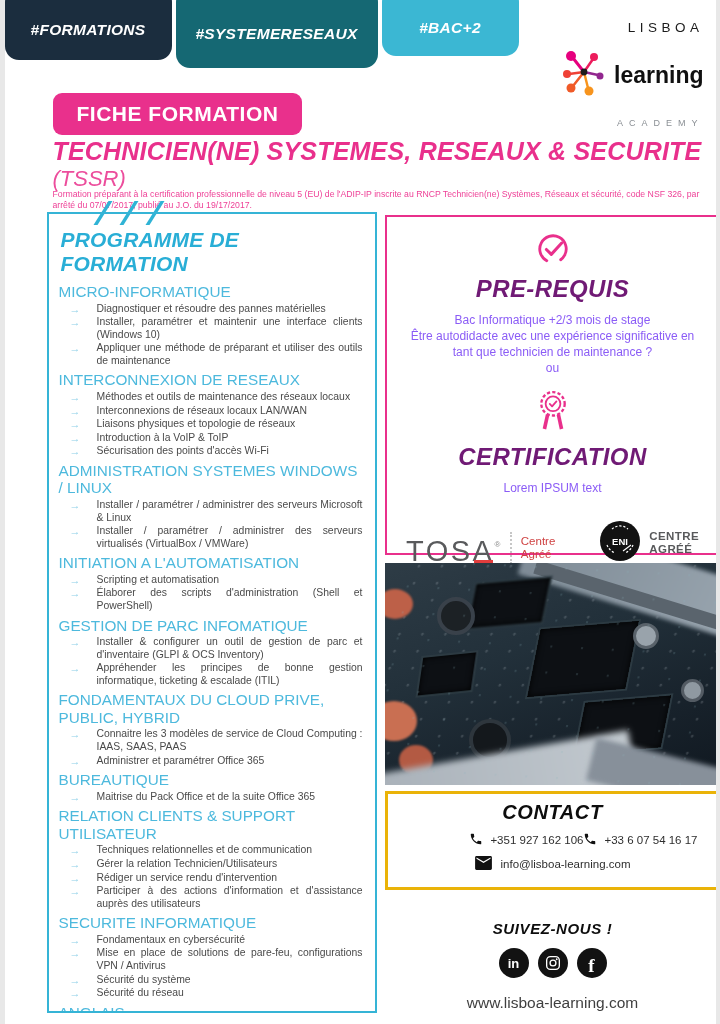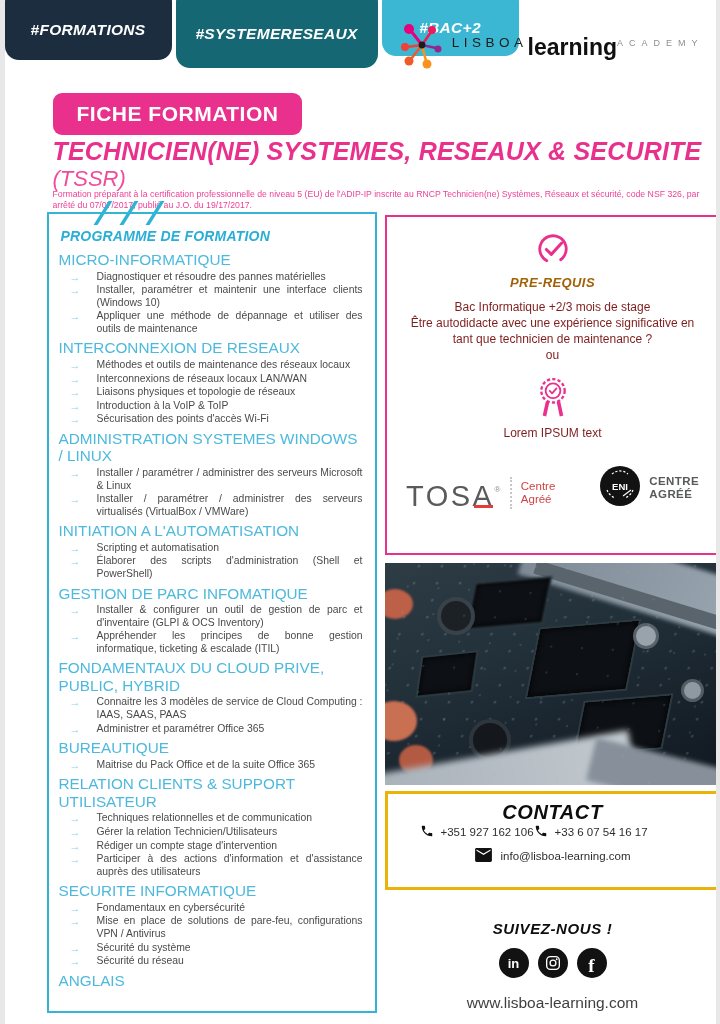--- a/index.html
+++ b/index.html
@@ -10,54 +10,54 @@
   .tag{position:absolute;top:-12px;box-sizing:border-box;padding-top:12px;
        display:flex;align-items:center;justify-content:center;
        color:#fff;font-weight:bold;font-style:italic;font-size:15.5px;
        letter-spacing:.3px;border-radius:14px;}
   .tag-1{left:0;width:167px;height:72px;}
   .tag-2{left:171px;width:202px;height:80px;}
   .tag-3{left:377px;width:137px;height:68px;}
 
   
   .logo{position:absolute;right:12px;top:20px;display:flex;align-items:center;gap:7px;}
-  .logo-text{display:flex;align-items:flex-start;}
+  .logo-text{display:flex;flex-direction:column;align-items:flex-end;gap:28px;}
   .logo-l1{font-size:13.5px;letter-spacing:4.5px;color:#1c1c1c;}
   .logo-l2{font-size:23px;font-weight:bold;color:#101010;line-height:23px;margin-top:1px;}
   .logo-l3{font-size:9px;letter-spacing:6px;color:#8a8f94;margin-top:3px;}
 
   
   .banner{position:absolute;left:48px;top:93px;background:#e9308c;color:#fff;
           font-weight:800;font-style:normal;font-size:21px;letter-spacing:.5px;
           padding:9px 24px;border-radius:9px;}
   .main-title{position:absolute;left:48px;top:137px;font-size:25px;font-weight:800;
           font-style:italic;color:#e9308c;letter-spacing:.2px;white-space:nowrap;}
   .sub-title{position:absolute;left:48px;top:166px;font-size:22px;font-style:italic;
           font-weight:300;color:#ec4d9c;}
   .legal{position:absolute;left:48px;top:189px;width:666px;font-size:8.7px;
           line-height:10.6px;color:#ee3f96;}
 
   
   .program-box{position:absolute;left:42px;top:212px;width:330px;height:801px;
           border:2px solid #35b4d6;box-sizing:border-box;padding:8px 12px 0 10px;overflow:hidden;}
   .slashes{position:absolute;left:88px;top:201px;width:84px;height:24px;}
   .slash{position:absolute;top:0;width:3.5px;height:24px;background:#2fb3d5;transform:skewX(-32deg);}
-  .program-title{font-size:14px;font-weight:800;font-style:italic;color:#29aed6;
+  .program-title{font-size:21px;font-weight:800;font-style:italic;color:#29aed6;
           margin:6px 0 7px 2px;letter-spacing:.2px;}
   .sec-heading{font-size:15.3px;line-height:17.5px;color:#4db9dd;margin:4px 0 2px 0;}
   .item{display:flex;margin:0 0 1px 0;}
   .arrow{color:#8fd0e8;font-size:11px;width:14px;flex:none;margin:0 13px 0 11px;line-height:12.6px;}
   .item-text{font-size:10.4px;line-height:12.6px;color:#4a4a4a;text-align:justify;flex:1;}
 
   
   .prereq-box{position:absolute;left:380px;top:215px;width:336px;height:340px;
           border:2px solid #e9308c;box-sizing:border-box;text-align:center;padding-top:15px;}
-  .pink-h{font-size:13px;font-weight:800;font-style:italic;color:#a16207;
+  .pink-h{font-size:24px;font-weight:800;font-style:italic;color:#701a75;
           letter-spacing:.4px;margin:5px 8px 9px;}
-  .pink-body{font-size:12px;color:#7f1d1d;line-height:16px;padding:0 16px;}
+  .pink-body{font-size:12px;color:#8b5cf6;line-height:16px;padding:0 16px;}
   .medal-wrap{margin-top:12px;}
   .logos-row{display:flex;justify-content:center;align-items:flex-end;gap:44px;margin-top:24px;}
   .tosa-group{display:flex;align-items:center;}
   .tosa-brand{font-size:29px;font-weight:400;color:#595a5c;letter-spacing:2.5px;line-height:30px;}
   .tosa-a{position:relative;}
   .tosa-a::after{content:"";position:absolute;left:1px;right:1px;bottom:4px;height:3px;background:#e23d3d;}
   .tosa-reg{font-size:8px;color:#8a8a8a;vertical-align:14px;}
   .tosa-div{height:32px;border-left:2px dotted #c6c6c6;margin:0 9px 0 7px;}
   .tosa-centre{font-size:11.5px;color:#cf4242;text-align:left;line-height:13.5px;}
   .eni-group{display:flex;align-items:center;gap:8px;}
@@ -75,21 +75,21 @@
   .c-el{position:absolute;}
   .chip{background:#0d1014;box-shadow:0 0 0 2px #2c3a42, inset 0 0 6px #000;}
   .cap-o{border-radius:50%;}
   .band{filter:blur(2px);}
 
   
   .contact-box{position:absolute;left:380px;top:791px;width:336px;height:99px;
           border:3px solid #eab308;box-sizing:border-box;text-align:center;background:#fff;}
   .contact-title{font-size:20px;font-weight:800;font-style:italic;margin-top:7px;
           color:#0d0d0d;letter-spacing:.6px;}
-  .phones{display:flex;justify-content:flex-start;padding:0 32px;}
+  .phones{display:flex;justify-content:flex-end;padding:0 20px;margin-top:8px;}
   .phone{display:flex;align-items:center;gap:7px;font-size:11.5px;color:#2e2e2e;}
   .email-row{display:flex;justify-content:center;align-items:center;gap:9px;margin-top:8px;
           font-size:11.5px;color:#2e2e2e;}
 
   
   .follow-title{position:absolute;left:380px;top:920px;width:336px;text-align:center;
           font-size:15px;font-weight:800;font-style:italic;color:#0d0d0d;letter-spacing:.6px;}
   .socials{position:absolute;left:380px;top:948px;width:336px;display:flex;
           justify-content:center;align-items:center;gap:9px;}
   .social{width:30px;height:30px;border-radius:50%;background:#121212;color:#fff;
@@ -158,21 +158,21 @@
         <div class="item">
           <span class="arrow">→</span>
           <span class="item-text">Diagnostiquer et résoudre des pannes matérielles</span>
         </div>
         <div class="item">
           <span class="arrow">→</span>
           <span class="item-text">Installer, paramétrer et maintenir une interface clients (Windows 10)</span>
         </div>
         <div class="item">
           <span class="arrow">→</span>
-          <span class="item-text">Appliquer une méthode de dépannage et utiliser des outils de maintenance</span>
+          <span class="item-text">Appliquer une méthode de préparant et utiliser des outils de maintenance</span>
         </div>
         <div class="sec-heading">INTERCONNEXION DE RESEAUX</div>
         <div class="item">
           <span class="arrow">→</span>
           <span class="item-text">Méthodes et outils de maintenance des réseaux locaux</span>
         </div>
         <div class="item">
           <span class="arrow">→</span>
           <span class="item-text">Interconnexions de réseaux locaux LAN/WAN</span>
         </div>
@@ -233,21 +233,21 @@
         <div class="item">
           <span class="arrow">→</span>
           <span class="item-text">Techniques relationnelles et de communication</span>
         </div>
         <div class="item">
           <span class="arrow">→</span>
           <span class="item-text">Gérer la relation Technicien/Utilisateurs</span>
         </div>
         <div class="item">
           <span class="arrow">→</span>
-          <span class="item-text">Rédiger un compte stage d'intervention</span>
+          <span class="item-text">Rédiger un service rendu d'intervention</span>
         </div>
         <div class="item">
           <span class="arrow">→</span>
           <span class="item-text">Participer à des actions d'information et d'assistance auprès des utilisateurs</span>
         </div>
         <div class="sec-heading">SECURITE INFORMATIQUE</div>
         <div class="item">
           <span class="arrow">→</span>
           <span class="item-text">Fondamentaux en cybersécurité</span>
         </div>
@@ -280,20 +280,21 @@
     <div class="pink-body">ou</div>
     <div class="medal-wrap">
       <svg width="36" height="46" viewBox="0 0 40 50">
         <path d="M14 29 L10.5 45" stroke="#e9308c" stroke-width="4" fill="none"></path>
         <path d="M26 29 L29.5 45" stroke="#e9308c" stroke-width="4" fill="none"></path>
         <circle cx="20" cy="17" r="13" fill="#fff" stroke="#e9308c" stroke-width="2.6" stroke-dasharray="3.6 2.4"></circle>
         <circle cx="20" cy="17" r="8.2" fill="#fff" stroke="#e9308c" stroke-width="2"></circle>
         <path d="M16.4 17.2l2.6 2.6 4.8-5.4" fill="none" stroke="#e9308c" stroke-width="2" stroke-linecap="round" stroke-linejoin="round"></path>
       </svg>
     </div>
+    <div class="pink-h">CERTIFICATION</div>
     <div class="pink-body">Lorem IPSUM text</div>
 
     <div class="logos-row">
       <div class="tosa-group">
         <span class="tosa-brand"><span>TOS</span><span class="tosa-a">A</span><span class="tosa-reg">®</span></span>
         <span class="tosa-div"></span>
         <span class="tosa-centre">
           <span>Centre</span><br><span>Agréé</span>
         </span>
       </div>

